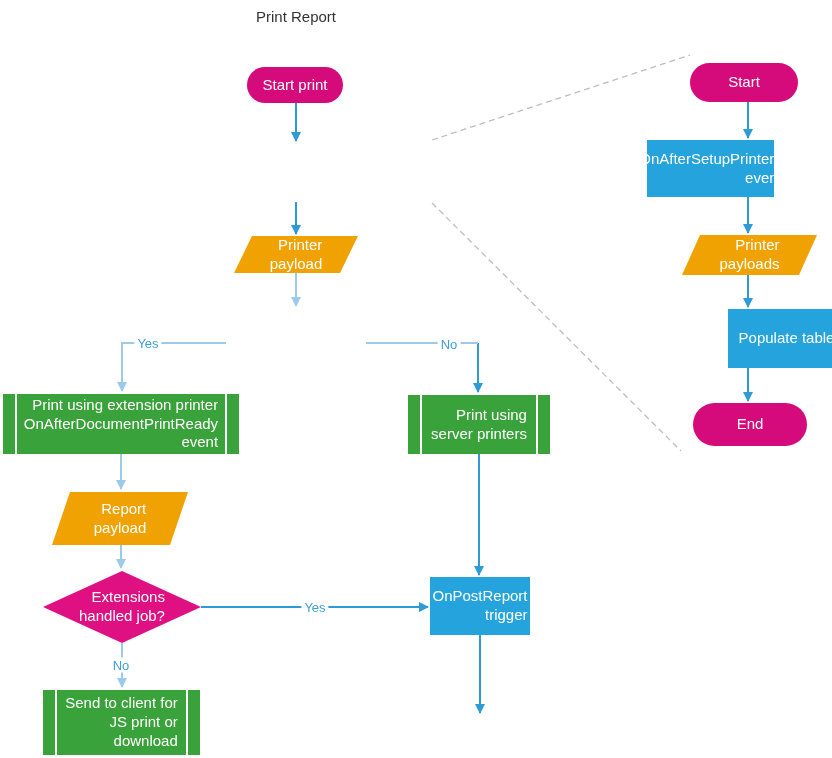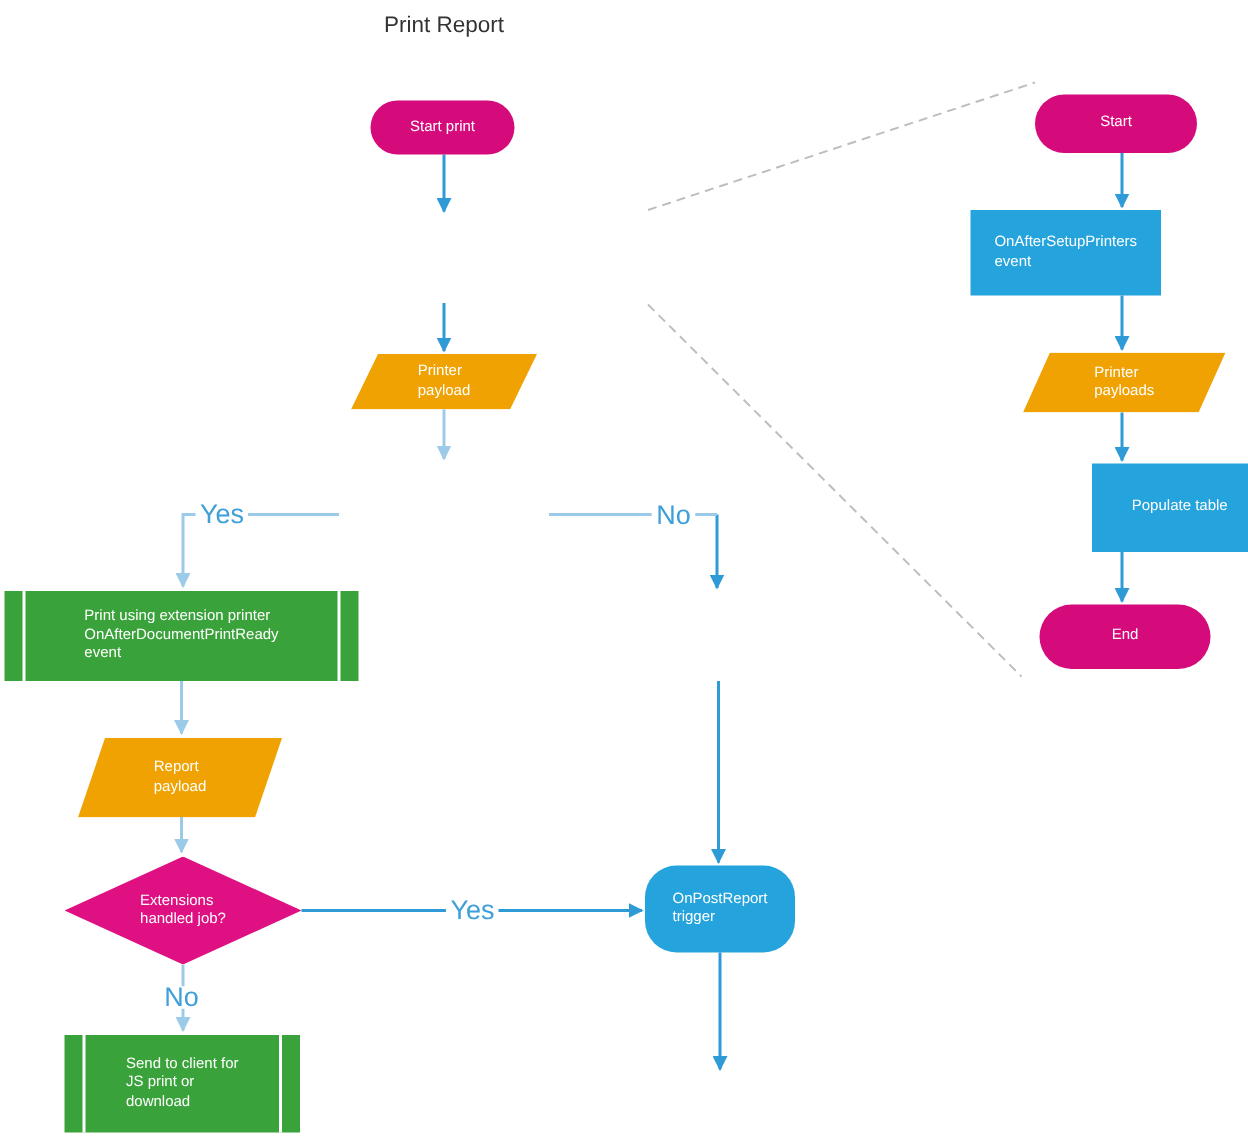--- a/index.html
+++ b/index.html
@@ -7,37 +7,37 @@
     position:relative;width:832px;height:758px;background:#ffffff;
     font-family:"Liberation Sans",sans-serif;overflow:hidden;padding-left:16px;
   }
   .svg-layer{position:absolute;left:0;top:0;width:832px;height:758px;}
   .title{
     position:absolute;color:#333333;font-size:15px;text-align:center;
     line-height:18px;white-space:pre-line;
   }
   .node{
     position:absolute;display:flex;align-items:center;justify-content:center;
-    color:#ffffff;font-size:10px;line-height:1.25;text-align:left;
+    color:#ffffff;font-size:15px;line-height:1.25;text-align:right;
     white-space:pre-line;box-sizing:border-box;
   }
   .green{background:#3AA23A;}
   .blue{background:#24A3DC;}
   .pink{background:#D50B7C;}
   .pill{border-radius:999px;}
   .diamond{background:#DE1082;clip-path:polygon(50% 0,100% 50%,50% 100%,0 50%);}
   .para{background:#F0A202;clip-path:polygon(18px 0,100% 0,calc(100% - 18px) 100%,0 100%);}
   .bars::before,.bars::after{
     content:"";position:absolute;top:0;bottom:0;width:2px;background:#ffffff;
   }
   .bars::before{left:12px;}
   .bars::after{right:12px;}
   .edge-label{
     position:absolute;transform:translate(-50%,-50%);background:#ffffff;
-    color:#3E9FD9;font-size:18px;padding:0 3px;line-height:15px;
+    color:#3E9FD9;font-size:13px;padding:0 3px;line-height:15px;
   }
 </style>
 </head>
 <body>
 
 <div class="canvas">
 
   <svg class="svg-layer" width="832" height="758" viewBox="0 0 832 758">
     <defs>
       <marker id="ad" markerUnits="userSpaceOnUse" markerWidth="11" markerHeight="10" refX="9" refY="5" orient="auto">
@@ -79,35 +79,37 @@
 payload</div>
 
 
   <div class="edge-label" style="left:148px;top:343px;">Yes</div>
   <div class="edge-label" style="left:449px;top:344px;">No</div>
 
   <div class="node green bars" style="left:3px;top:394px;width:236px;height:60px;">Print using extension printer
 OnAfterDocumentPrintReady
 event</div>
 
+  <div class="node green bars" style="left:408px;top:395px;width:142px;height:59px;">Print using
+server printers</div>
 
   <div class="node para" style="left:52px;top:492px;width:136px;height:53px;">Report
 payload</div>
 
   <div class="node diamond" style="left:43px;top:571px;width:158px;height:72px;">Extensions
 handled job?</div>
 
   <div class="edge-label" style="left:121px;top:665px;">No</div>
   <div class="edge-label" style="left:315px;top:607px;">Yes</div>
 
   <div class="node green bars" style="left:43px;top:690px;width:157px;height:65px;">Send to client for
 JS print or
 download</div>
 
-  <div class="node blue" style="left:430px;top:577px;width:100px;height:58px;border-radius:21px;">OnPostReport
+  <div class="node blue" style="left:430px;top:577px;width:100px;height:58px;">OnPostReport
 trigger</div>
 
 
   <div class="node pink pill" style="left:690px;top:63px;width:108px;height:39px;">Start</div>
 
   <div class="node blue" style="left:647px;top:140px;width:127px;height:57px;">OnAfterSetupPrinters
 event</div>
 
   <div class="node para" style="left:682px;top:235px;width:135px;height:40px;">Printer
 payloads</div>

